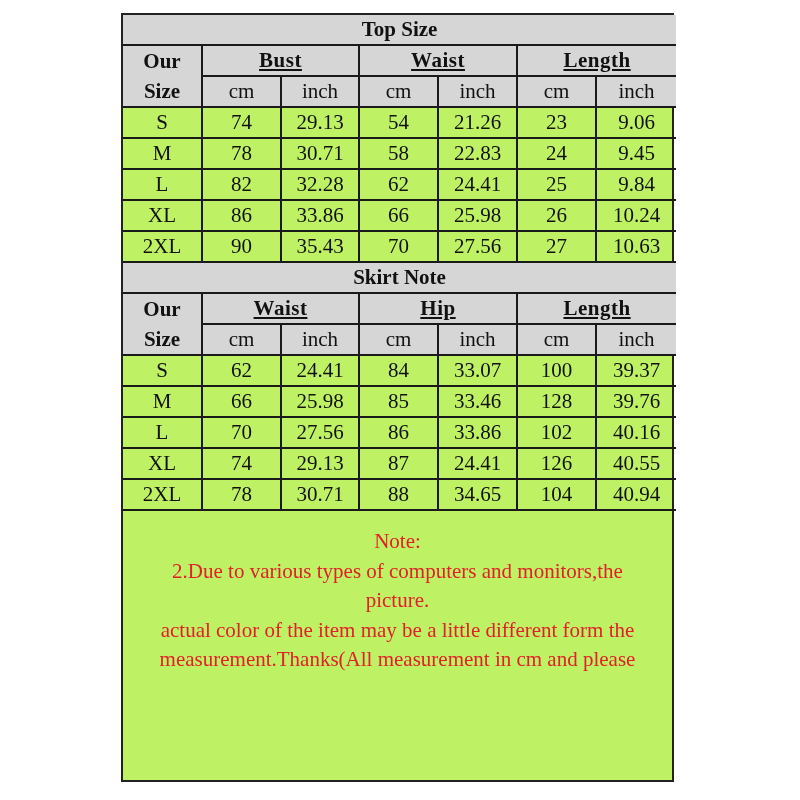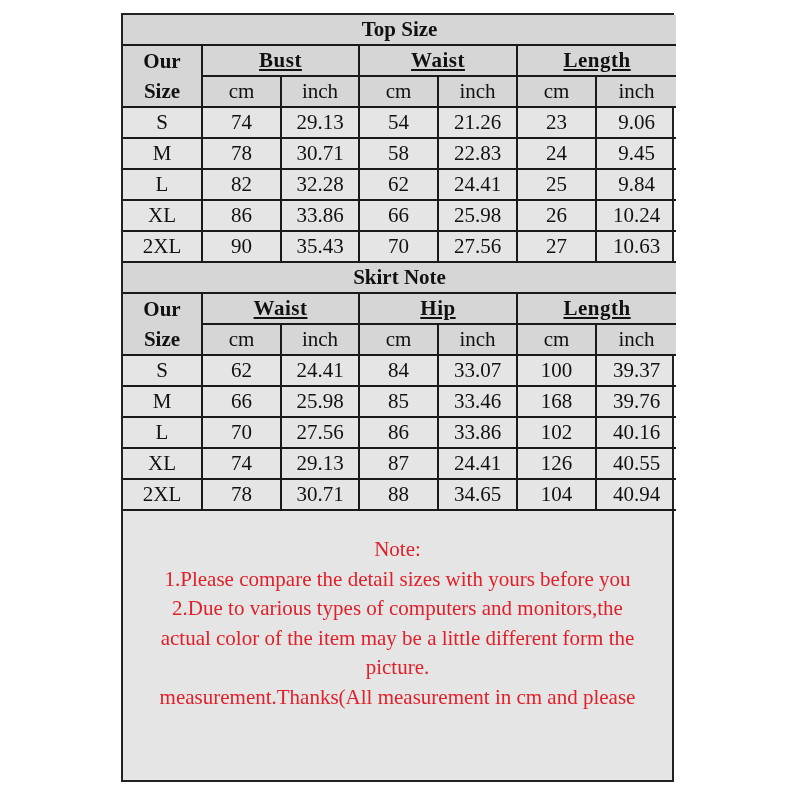--- a/index.html
+++ b/index.html
@@ -1,40 +1,40 @@
 <!DOCTYPE html>
 <html><head>
 <meta charset="utf-8">
 <style>
   html, body { margin:0; padding:0; background:#ffffff; }
   body { width:800px; height:800px; position:relative; overflow:hidden; }
   .sheet {
     position:absolute; left:121px; top:13px; width:553px; height:769px;
-    border:2px solid #222; box-sizing:border-box; background:#e5e5e5;
+    border:2px solid #222; box-sizing:border-box; background:#bef264;
     font-family: "Liberation Serif", "DejaVu Serif", serif;
   }
   table.chart {
     border-collapse:collapse; width:100%; table-layout:fixed;
   }
   table.chart td {
     border:2px solid #1a1a1a; text-align:center; padding:0;
     font-size:21px; color:#111; height:29px; line-height:27px;
     overflow:hidden; white-space:nowrap;
   }
   table.chart tr:first-child td { border-top:none; }
   table.chart td:first-child { border-left:none; }
   table.chart td:last-child { border-right:none; }
   td.gray { background:#d6d6d6; }
   td.title { font-weight:bold; font-size:21px; }
   td.group { font-weight:bold; font-size:21px; letter-spacing:0.5px;text-decoration:underline; }
   td.size-head { font-weight:bold; font-size:21px; }
   td.unit { text-align:left; padding-left:3px; font-size:21px; }
   .note {
     text-align:center; color:#e0202a; font-size:21px; line-height:29.6px;
-    padding-top:24px; font-family: "Liberation Serif", "DejaVu Serif", serif;
+    padding-top:16px; font-family: "Liberation Serif", "DejaVu Serif", serif;
   }
   .note div { white-space:nowrap; }
 </style>
 </head>
 <body>
 
 <div class="sheet">
   <table class="chart">
     <colgroup>
       <col style="width:79px">
@@ -137,21 +137,21 @@
         <td>33.07</td>
         <td>100</td>
         <td>39.37</td>
       </tr>
       <tr>
         <td>M</td>
         <td>66</td>
         <td>25.98</td>
         <td>85</td>
         <td>33.46</td>
-        <td>168</td>
+        <td>128</td>
         <td>39.76</td>
       </tr>
       <tr>
         <td>L</td>
         <td>70</td>
         <td>27.56</td>
         <td>86</td>
         <td>33.86</td>
         <td>102</td>
         <td>40.16</td>
@@ -172,19 +172,18 @@
         <td>88</td>
         <td>34.65</td>
         <td>104</td>
         <td>40.94</td>
       </tr>
     </tbody>
   </table>
 
   <div class="note">
     <div>Note:</div>
-    <div>1.Please compare the detail sizes with yours before you</div>
     <div>2.Due to various types of computers and monitors,the</div>
+    <div>picture.</div>
     <div>actual color of the item may be a little different form the</div>
-    <div>picture.</div>
     <div>measurement.Thanks(All measurement in cm and please</div>
   </div>
 </div>
 
 </body></html>

